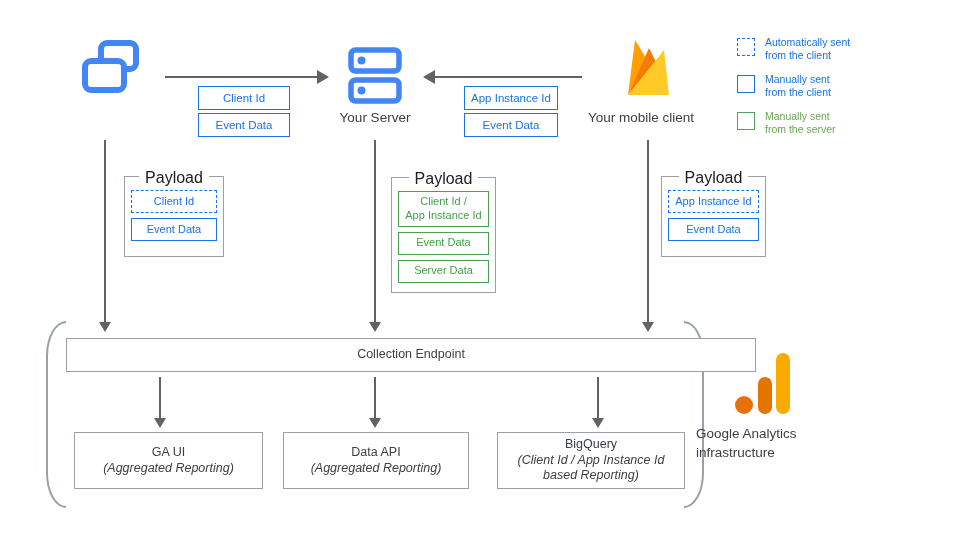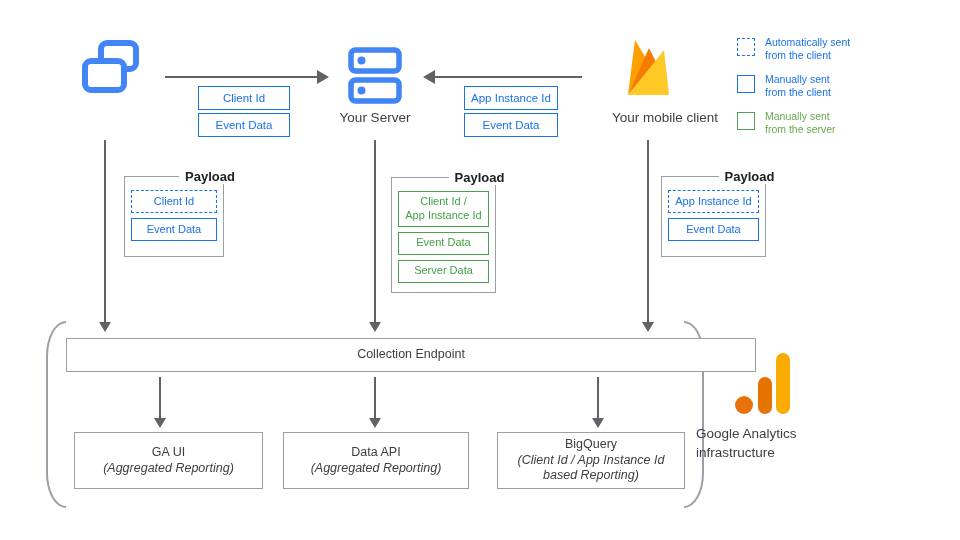--- a/index.html
+++ b/index.html
@@ -22,21 +22,21 @@
              border-right:6px solid transparent;border-top:10px solid #5f6368;}
 
   
   .edge-box{box-sizing:border-box;border:1.5px solid #1a73e8;color:#1a73e8;background:#fff;
             font-size:11.5px;font-weight:500;display:flex;align-items:center;justify-content:center;
             height:24px;margin-bottom:3px;}
 
   
   .payload{position:absolute;box-sizing:border-box;border:1px solid #9aa0a6;background:#fff;}
   .payload-title{position:absolute;top:-8px;left:50%;transform:translateX(-50%);background:#fff;
-                 padding:0 6px;font-size:13px;font-weight:bold;color:#202124;white-space:nowrap;margin-left:36px;}
+                 padding:0 6px;font-size:16px;font-weight:normal;color:#202124;white-space:nowrap;}
   .payload-items{position:absolute;left:6px;right:6px;top:13px;display:flex;flex-direction:column;gap:5px;}
   .p-item{box-sizing:border-box;min-height:23px;display:flex;align-items:center;justify-content:center;
           font-size:11px;font-weight:500;text-align:center;line-height:1.25;padding:3px 2px;
           white-space:pre-line;background:#fff;}
   .dashed-blue{border:1.5px dashed #1a73e8;color:#1a73e8;}
   .solid-blue{border:1.5px solid #1a73e8;color:#1a73e8;}
   .solid-green{border:1.5px solid #4aa04e;color:#45a049;}
 
   
   .legend-swatch{position:absolute;width:18px;height:18px;box-sizing:border-box;background:#fff;}
@@ -72,21 +72,21 @@
     <circle cx="13.5" cy="13.5" r="4" fill="#4285f4"></circle>
     <circle cx="13.5" cy="43.5" r="4" fill="#4285f4"></circle>
   </svg>
   <div class="node-label" style="left:300px;top:110px">Your Server</div>
 
   <svg class="abs" style="left:621px;top:35px" width="55" height="68" viewBox="0 0 55 68">
     <polygon points="7,60 14,5 25,23" fill="#FFA000"></polygon>
     <polygon points="7,60 28,13 35,27" fill="#F57C00"></polygon>
     <polygon points="7,60 43,15 48,60" fill="#FFCA28"></polygon>
   </svg>
-  <div class="node-label" style="left:590px;top:110px">Your mobile client</div>
+  <div class="node-label" style="left:566px;top:110px">Your mobile client</div>
 
   <div class="h-line" style="left:165px;top:76px;width:152px"></div>
   <div class="head-right" style="left:317px;top:70px"></div>
   <div class="abs" style="left:198px;top:86px;width:92px">
     <div class="edge-box">Client Id</div>
     <div class="edge-box">Event Data</div>
   </div>
 
   <div class="h-line" style="left:435px;top:76px;width:147px"></div>
   <div class="head-left" style="left:423px;top:70px"></div>

